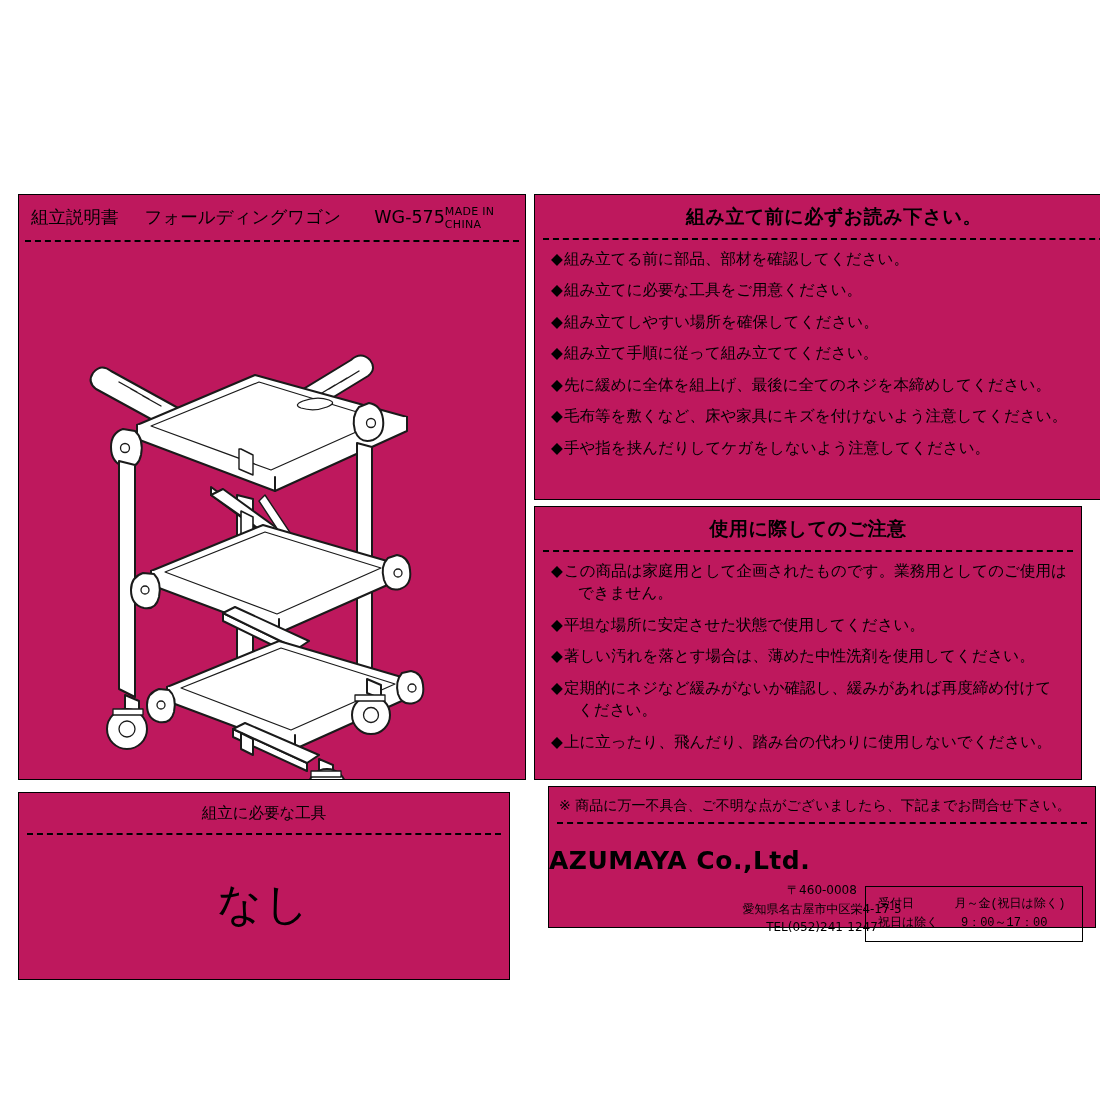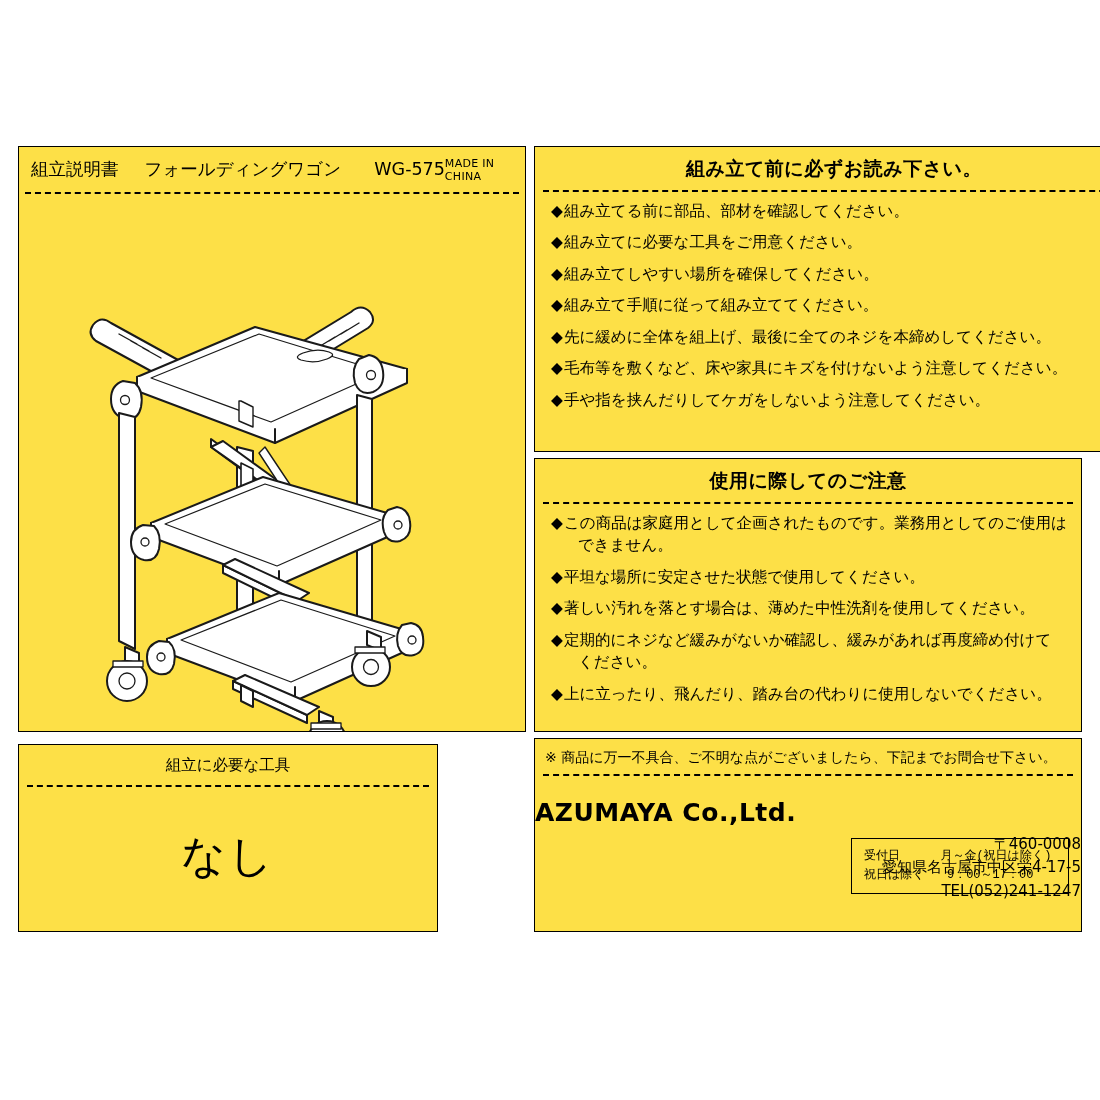--- a/index.html
+++ b/index.html
@@ -21,21 +21,22 @@
     left: 0; top: 0;
     width: 1100px;
     height: 1100px;
   }
 
   
   .panel {
     position: absolute;
     border: 1px solid #000;
     box-sizing: border-box;
-    background: #fde047;
+    background: #be185d;
+    margin-top: 48px;
   }
   .panel-title {
     text-align: center;
     font-size: 19px;
     font-weight: bold;
     padding: 9px 4px 8px 4px;
     letter-spacing: 0.5px;
   }
   .dash-sep {
     border-top: 2px dashed #000;
@@ -101,21 +102,21 @@
     left: 0;
     top: 48px;
     width: 506px;
     height: 536px;
   }
 
   
   #tools-panel {
     left: 18px;
     top: 744px;
-    width: 420px;
+    width: 492px;
     height: 188px;
   }
   #tools-panel .tools-title {
     text-align: center;
     font-size: 15.5px;
     padding: 10px 0 9px 0;
   }
   #tools-panel .tools-value {
     text-align: center;
     font-size: 44px;
@@ -134,39 +135,39 @@
   
   #caution-panel {
     left: 534px;
     top: 458px;
     width: 548px;
     height: 274px;
   }
 
   
   #contact-panel {
-    left: 534px;
+    left: 548px;
     top: 738px;
     width: 548px;
-    height: 194px;
+    height: 142px;
   }
   .contact-note {
     font-size: 14px;
     padding: 9px 8px 8px 10px;
     line-height: 1.3;
   }
   .company {
     font-size: 25px;
     font-weight: bold;
     letter-spacing: 0.5px;
     padding-top: 22px;
   }
   .addr {
-    text-align: right;
-    font-size: 15px;
+    text-align: center;
+    font-size: 12px;
     line-height: 1.55;
     padding-top: 6px;
   }
   .contact-body {
     position: relative;
   }
   .hours-box {
     position: absolute;
     right: 12px;
     top: 62px;

